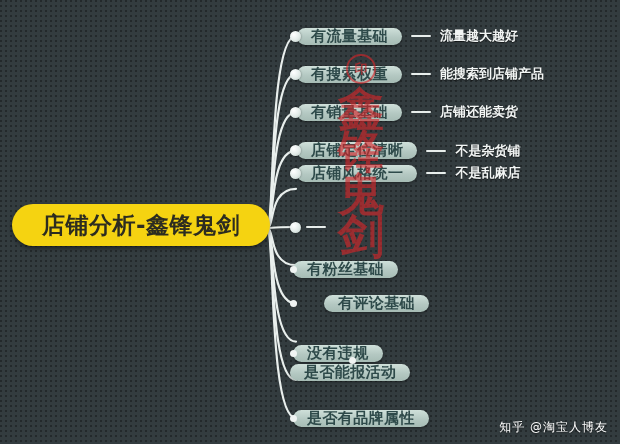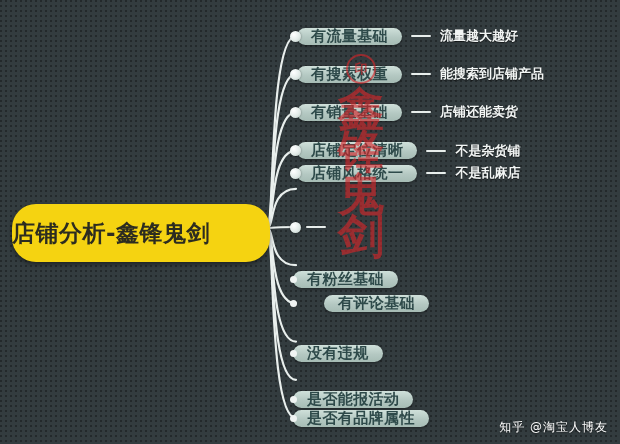--- a/index.html
+++ b/index.html
@@ -33,27 +33,27 @@
     height: 444px;
     pointer-events: none;
   }
 
   
   #root-node {
     position: absolute;
     left: 12px;
     top: 204px;
     width: 258px;
-    height: 58px;
+    height: 42px;
     background: #f5d311;
     border-radius: 24px;
     box-shadow: 0 2px 4px rgba(0,0,0,0.45);
     display: flex;
     align-items: center;
-    justify-content: flex-start;
+    justify-content: center;
     z-index: 6;
   }
   #root-label {
     color: #2c2c20;
     font-size: 23px;
     font-weight: bold;
     letter-spacing: 0.5px;
     white-space: nowrap;
   }
 
@@ -227,39 +227,39 @@
         <div class="node-pill">
           <span class="node-pill-label">店铺风格统一</span>
         </div>
         <div class="sub-dash"></div>
         <span class="sub-label">不是乱麻店</span>
       </div>
       <div class="branch-row" style="top: 212px;">
         <div class="node-dot"></div>
         <div class="sub-dash"></div>
       </div>
-      <div class="branch-row" style="top: 264px;">
+      <div class="branch-row" style="top: 254px;">
         <div class="node-dot plain"></div>
         <div class="node-pill">
           <span class="node-pill-label">有粉丝基础</span>
         </div>
       </div>
       <div class="branch-row" style="top: 288.4px; gap: 31px;">
         <div class="node-dot plain"></div>
         <div class="node-pill">
           <span class="node-pill-label">有评论基础</span>
         </div>
       </div>
       <div class="branch-row" style="top: 326.6px; margin-top: 12px;">
         <div class="node-dot plain"></div>
         <div class="node-pill">
           <span class="node-pill-label">没有违规</span>
         </div>
       </div>
-      <div class="branch-row" style="top: 384px;">
+      <div class="branch-row" style="top: 357px; flex-direction: column;">
         <div class="node-dot plain"></div>
         <div class="node-pill">
           <span class="node-pill-label">是否能报活动</span>
         </div>
       </div>
       <div class="branch-row" style="top: 403px;">
         <div class="node-dot plain"></div>
         <div class="node-pill">
           <span class="node-pill-label">是否有品牌属性</span>
         </div>

